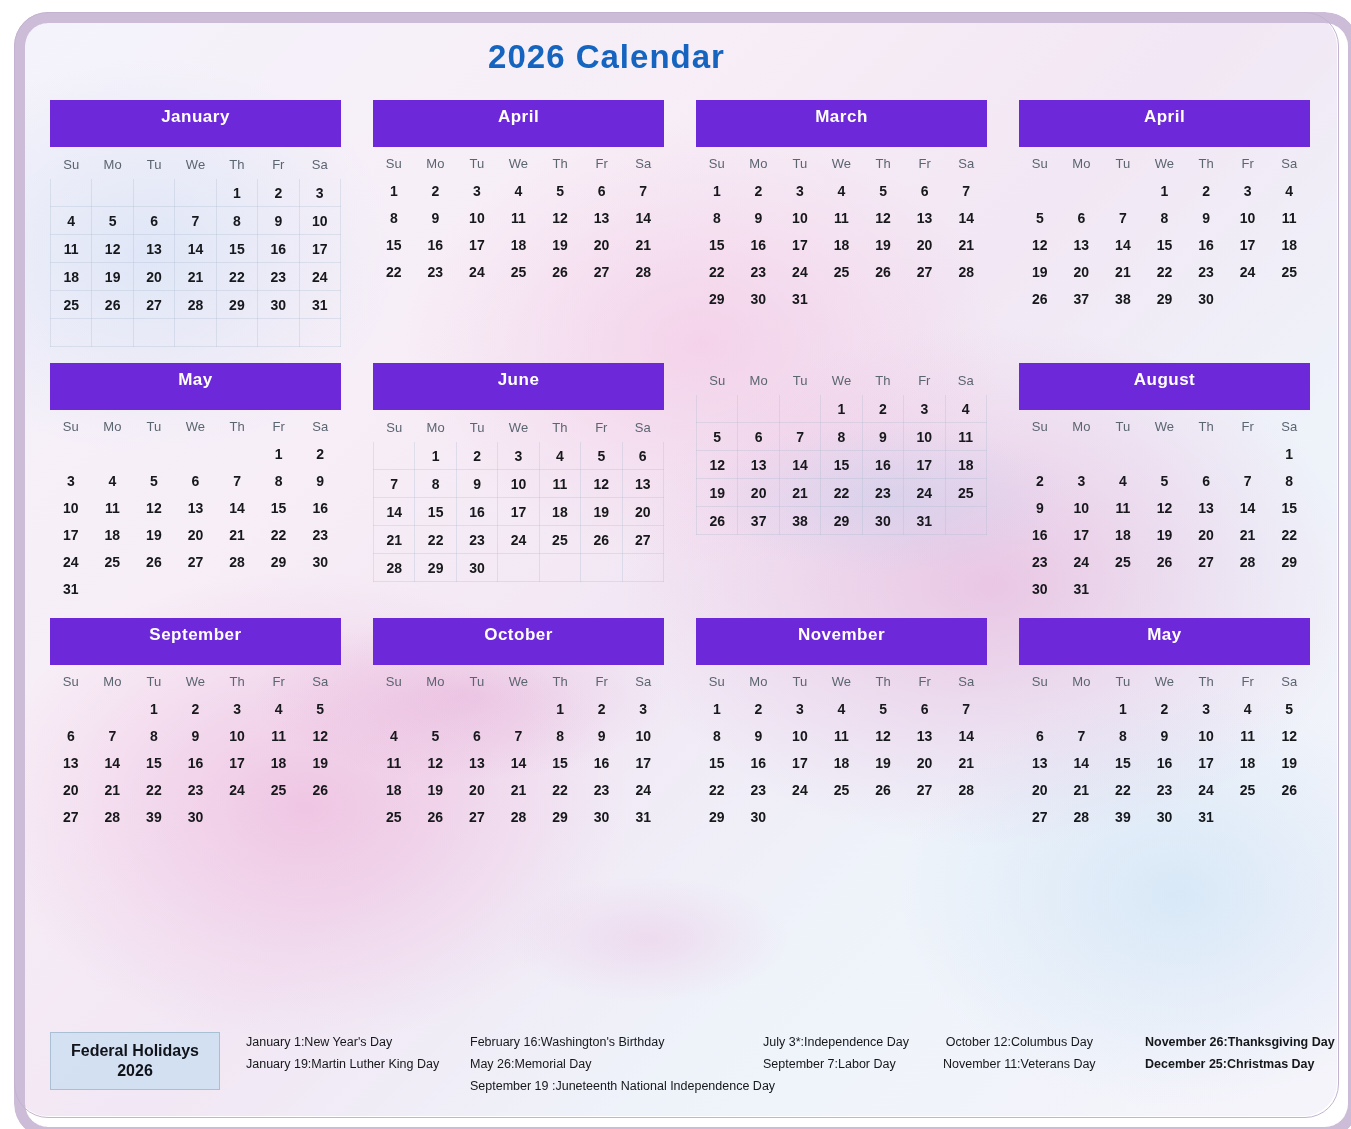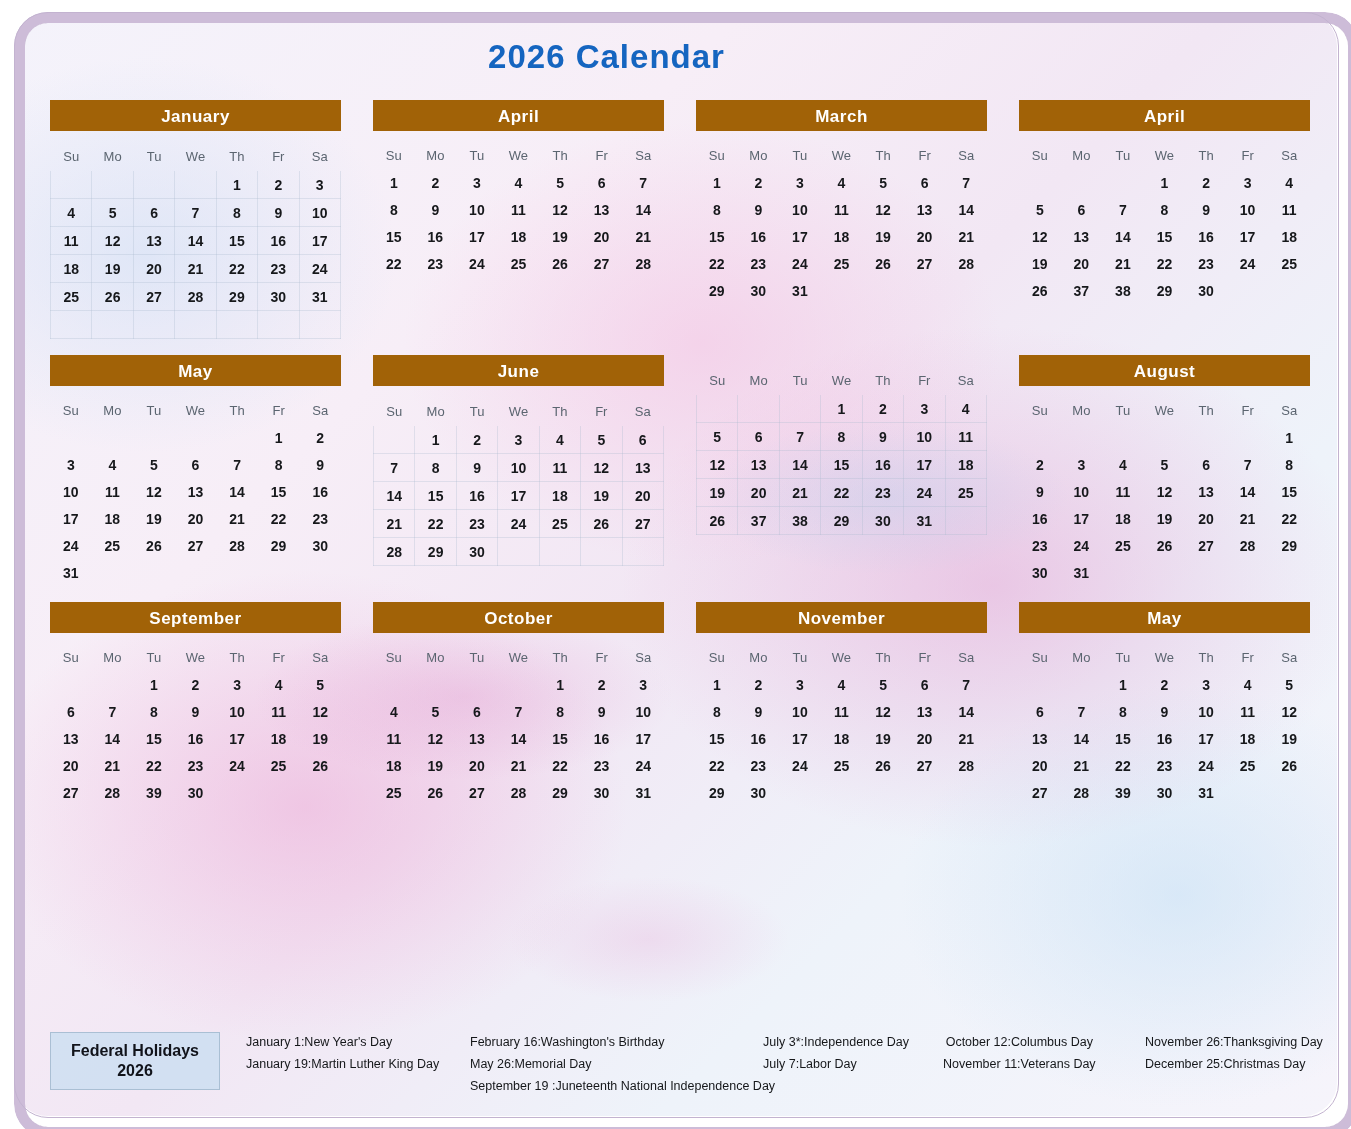--- a/index.html
+++ b/index.html
@@ -98,33 +98,33 @@
     display: grid;
     grid-template-columns: repeat(4, 291px);
     column-gap: 32px;
     row-gap: 16px;
   }
 
   .month {
     width: 291px;
   }
   .month-name {
-    background: #a16207;
+    background: #6d28d9;
     color: #ffffff;
     font-size: 17px;
     font-weight: bold;
     text-align: center;
-    padding: 7px 0 4px 0;
+    padding: 7px 0 20px 0;
     letter-spacing: 0.5px;
   }
   table.cal {
     width: 100%;
     border-collapse: collapse;
     table-layout: fixed;
-    margin-top: 10px;
+    margin-top: 2px;
   }
   table.cal th {
     font-size: 13px;
     font-weight: normal;
     color: #5b6570;
     padding: 7px 0 6px 0;
     text-align: center;
   }
   table.cal td {
     font-size: 14px;
@@ -169,21 +169,21 @@
   .hcol {
     position: absolute;
     top: 4px;
     line-height: 1.75;
     white-space: nowrap;
   }
   .hcol.c1 { left: 196px; }
   .hcol.c2 { left: 420px; }
   .hcol.c3 { left: 713px; }
   .hcol.c4 { left: 893px; text-align: center; }
-  .hcol.c5 { left: 1095px; }
+  .hcol.c5 { left: 1095px; font-weight: bold; }
   .hrow { display: block; }
 </style>
 </head>
 <body>
 
 <div id="pad"></div>
 <div id="pad-border"></div>
 <div id="pad-edge"></div>
 
 <div id="content">
@@ -984,21 +984,21 @@
         <span class="hrow">January 1:New Year's Day</span>
         <span class="hrow">January 19:Martin Luther King Day</span>
       </div>
     <div class="hcol c2" id="hcol1">
         <span class="hrow">February 16:Washington's Birthday</span>
         <span class="hrow">May 26:Memorial Day</span>
         <span class="hrow">September 19 :Juneteenth National Independence Day</span>
       </div>
     <div class="hcol c3" id="hcol2">
         <span class="hrow">July 3*:Independence Day</span>
-        <span class="hrow">July 7:Labor Day</span>
+        <span class="hrow">September 7:Labor Day</span>
       </div>
     <div class="hcol c4" id="hcol3">
         <span class="hrow">October 12:Columbus Day</span>
         <span class="hrow">November 11:Veterans Day</span>
       </div>
     <div class="hcol c5" id="hcol4">
         <span class="hrow">November 26:Thanksgiving Day</span>
         <span class="hrow">December 25:Christmas Day</span>
       </div>
   </div>

